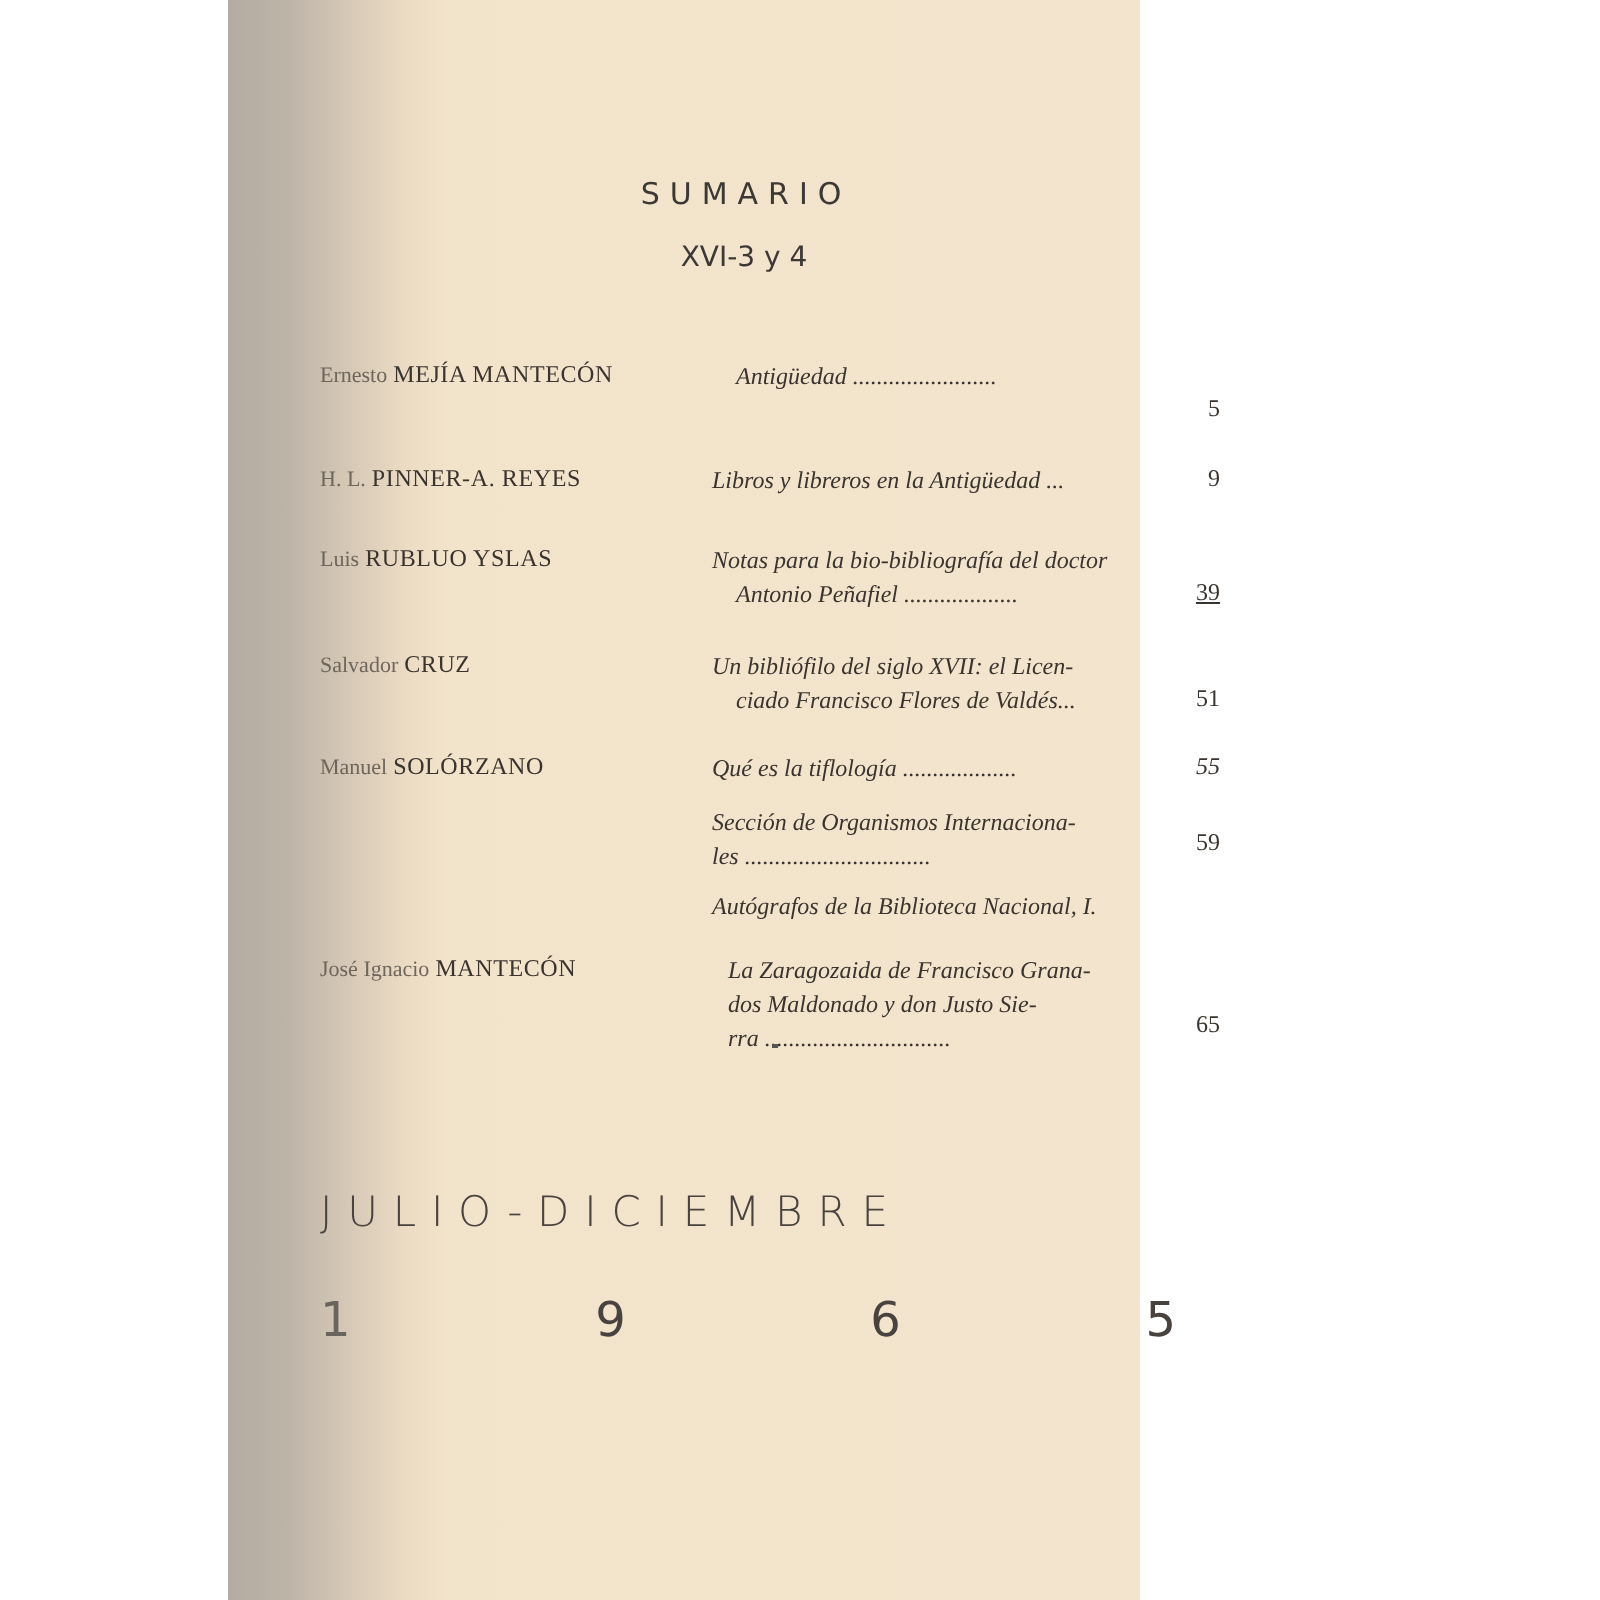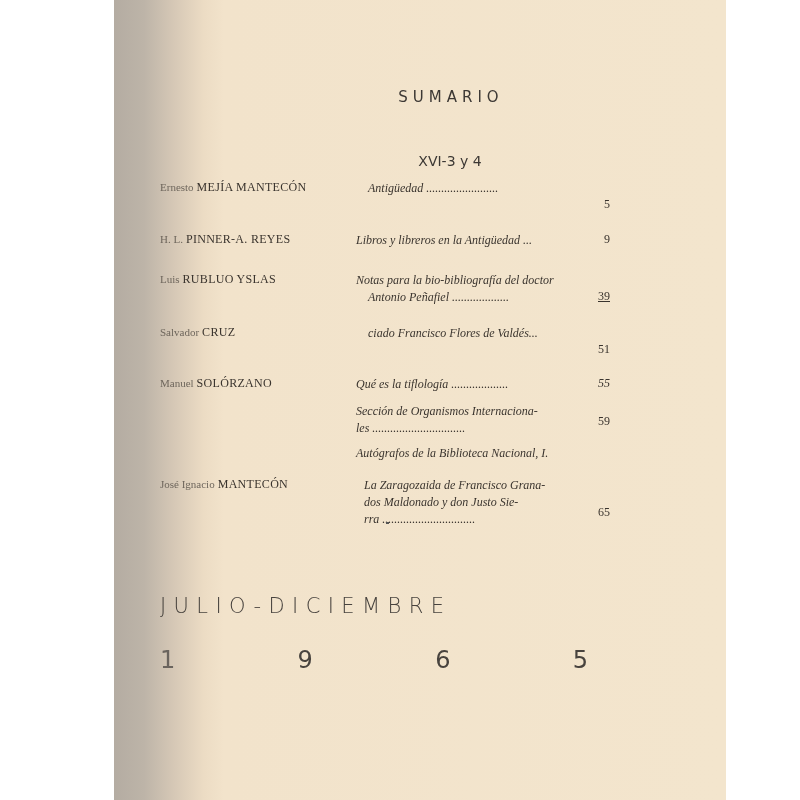--- a/index.html
+++ b/index.html
@@ -1,29 +1,29 @@
 <!DOCTYPE html>
 <html><head>
 <meta charset="utf-8">
 <style>
   html, body { margin:0; padding:0; background:#ffffff; }
   body { width:800px; height:800px; position:relative; overflow:hidden; }
   .page {
-    position:absolute; left:114px; top:0; width:612px; height:800px;
+    position:absolute; left:114px; top:0; width:456px; height:800px;
     background: linear-gradient(to right, #b4aca2 0px, #bdb4a8 30px, #d6c8b6 60px, #ecdcc4 90px, #f2e3cb 110px, #f3e5cd 100%);
   }
   .title {
     position:absolute; top:88px; left:0; width:100%; text-align:center;
     font-family:"DejaVu Sans", sans-serif; font-size:15px; letter-spacing:5px; color:#3c3834;
     padding-left:62px; box-sizing:border-box;
   }
   .issue {
     position:absolute; top:121px; left:0; width:100%; text-align:center;
     font-family:"DejaVu Sans", sans-serif; font-size:14px; letter-spacing:0px; color:#3c3834;
-    padding-left:60px; box-sizing:border-box;margin-top:32px;
+    padding-left:60px; box-sizing:border-box;
   }
   .toc { position:absolute; left:46px; top:0; width:446px; }
   .entry { position:absolute; left:0; width:446px; }
   .author {
     position:absolute; left:0; font-family:"Liberation Serif", serif; font-size:12px; color:#5a524a;
     white-space:nowrap;
   }
   .author .given { font-size:11px; color:#6e665c; }
   .author .surname { color:#3a342e; letter-spacing:0.3px; }
   .article {
@@ -91,20 +91,21 @@
       </div>
       <div class="page-num" style="top:17px;text-decoration:underline;">39</div>
     </div>
 
     <div class="entry" style="top:325px;">
       <div class="author" style="top:0;">
         <span class="given">Salvador</span>
         <span class="surname">CRUZ</span>
       </div>
       <div class="article" style="top:0;">
+        <span class="line">Un bibliófilo del siglo XVII: el Licen-</span>
         <span class="line indent">ciado Francisco Flores de Valdés...</span>
       </div>
       <div class="page-num" style="top:17px;">51</div>
     </div>
 
     <div class="entry" style="top:376px;">
       <div class="author" style="top:0;">
         <span class="given">Manuel</span>
         <span class="surname">SOLÓRZANO</span>
       </div>

